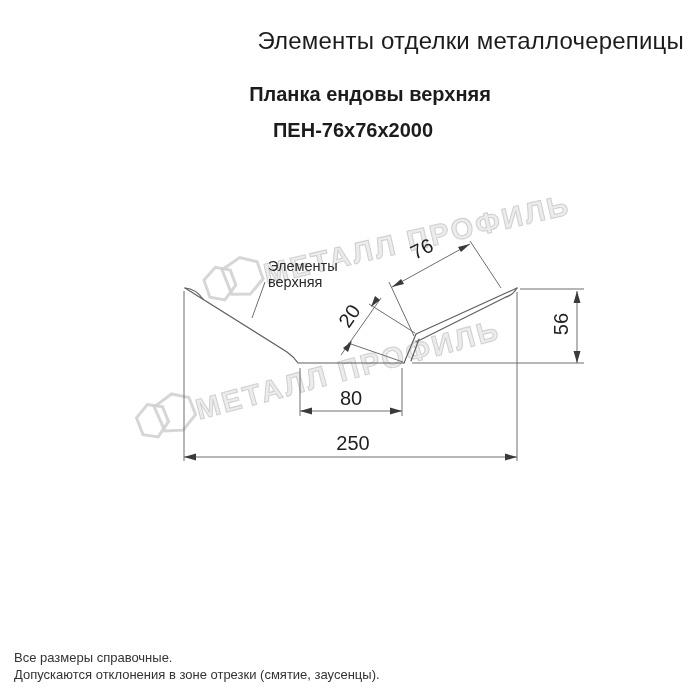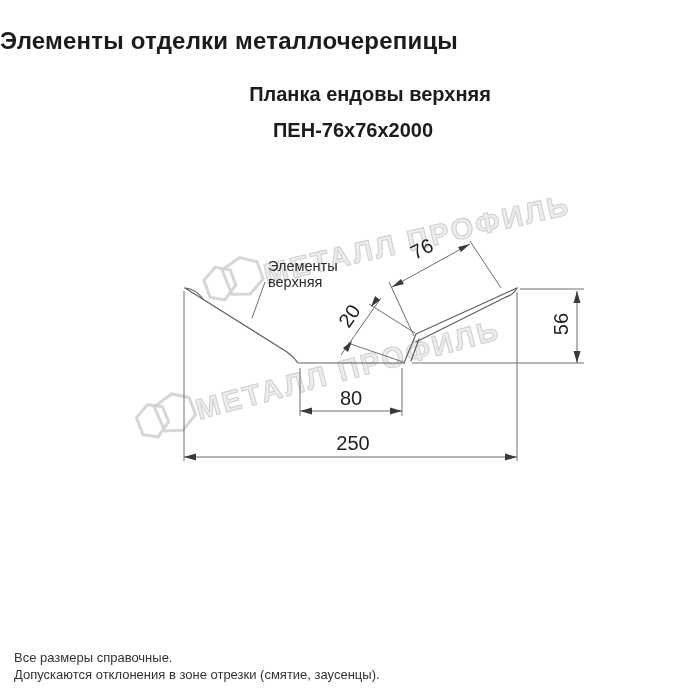--- a/index.html
+++ b/index.html
@@ -1,22 +1,22 @@
 <!DOCTYPE html>
 <html><head>
 <meta charset="utf-8">
 <style>
   html,body{margin:0;padding:0;background:#fff;}
   .page{
     position:relative;width:700px;height:700px;background:#ffffff;
     font-family:"Liberation Sans", sans-serif;overflow:hidden;color:#1f1f1f;
   }
   .title{
-    position:absolute;top:27px;left:0;width:684px;text-align:left;
-    font-size:24px;font-weight:bold;letter-spacing:.2px;color:#1c1c1c;
+    position:absolute;top:27px;left:0;width:684px;text-align:right;
+    font-size:24px;font-weight:normal;letter-spacing:.2px;color:#1c1c1c;
   }
   .subtitle{
     position:absolute;top:83px;left:0;width:694px;text-align:center;
     font-size:20px;font-weight:bold;color:#1c1c1c;margin-left:23px;
   }
   .product-code{
     position:absolute;top:119px;left:0;width:706px;text-align:center;
     font-size:20px;font-weight:bold;color:#1c1c1c;
   }
   .face-label{

